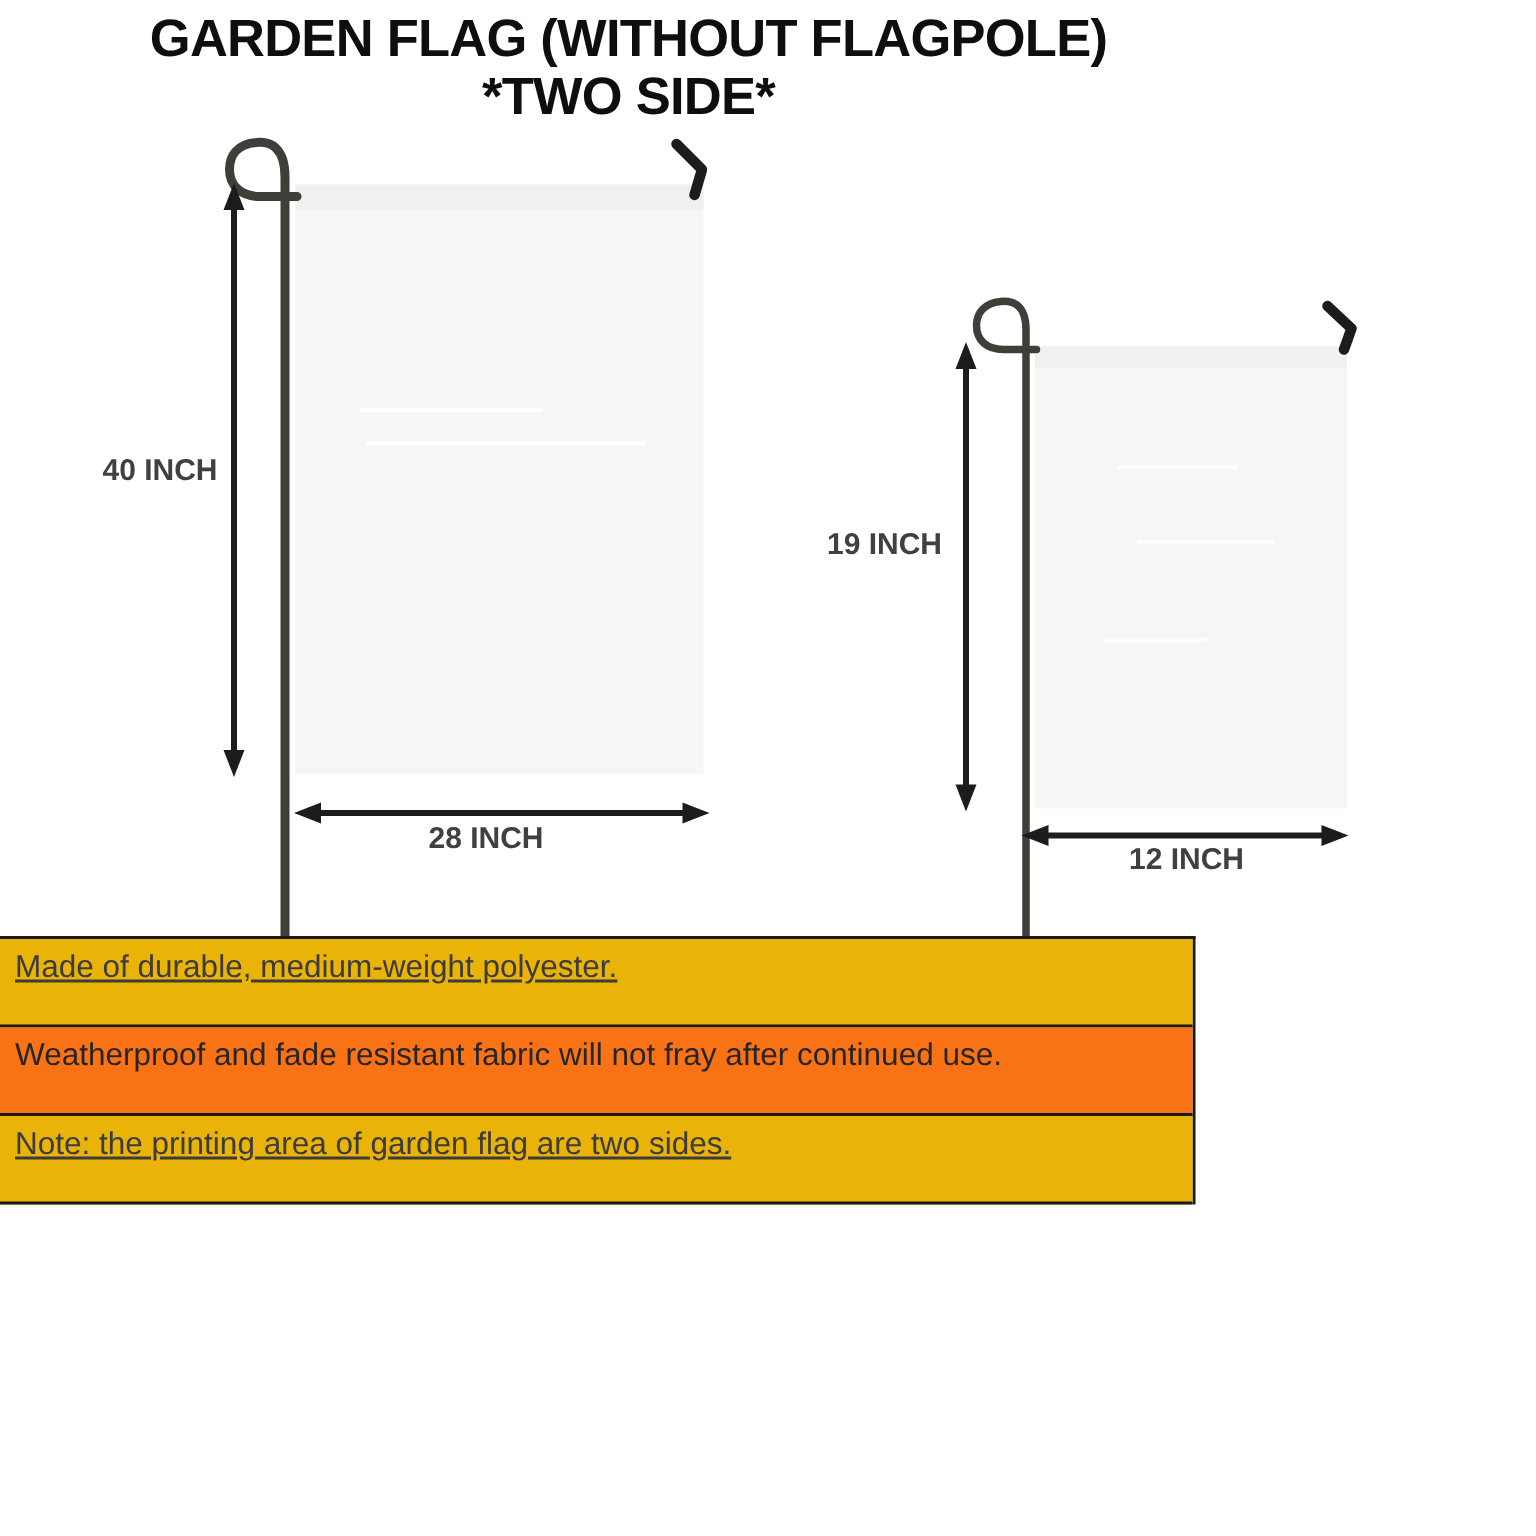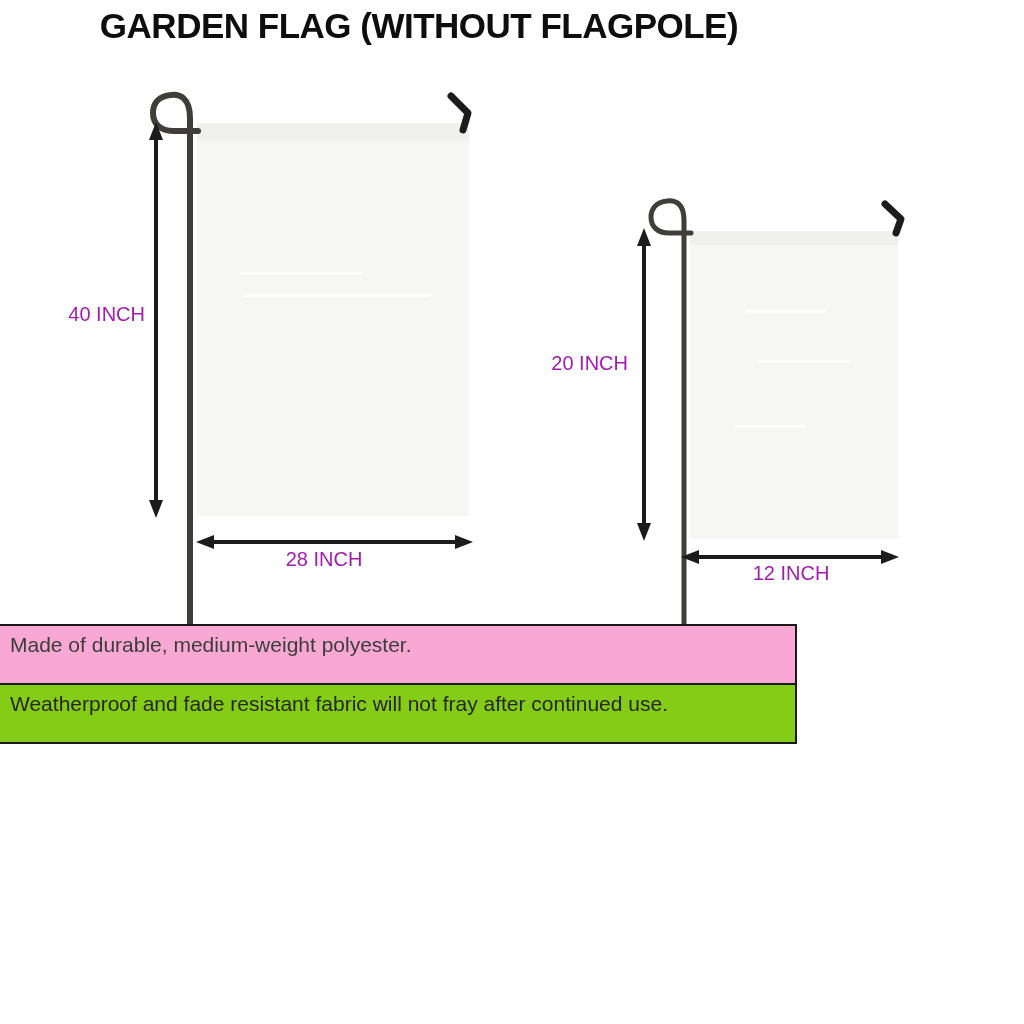--- a/index.html
+++ b/index.html
@@ -6,45 +6,46 @@
   .canvas{
     position:relative;width:1024px;height:1024px;background:#ffffff;
     font-family:"Liberation Sans", sans-serif;overflow:hidden;
   }
   .title-block{
     position:absolute;top:6px;left:0;width:838px;text-align:center;
     color:#0e0e0e;font-weight:800;font-size:35px;line-height:39px;
     letter-spacing:-0.5px;
   }
   .dim-label{
-    position:absolute;color:#a21caf;font-weight:400;font-size:20px;
+    position:absolute;color:#404040;font-weight:700;font-size:20px;
     letter-spacing:0;white-space:nowrap;
   }
   .dim-label.right-align{text-align:right;}
   .dim-label.center-align{text-align:center;}
   .diagram-svg{position:absolute;top:0;left:0;}
   .feature-table{
     position:absolute;top:624px;left:0;width:795px;
     border-top:2px solid #1a1a1a;border-right:2px solid #1a1a1a;
     box-sizing:content-box;
   }
   .feature-row{
     box-sizing:border-box;height:59px;border-bottom:2px solid #1a1a1a;
     padding:6px 14px 0 10px;font-size:21px;line-height:26px;
   }
-  .feature-row.gray{background:#f9a8d4;color:#3c3c3c;}
-  .feature-row.white{background:#84cc16;color:#262626;}
+  .feature-row.gray{background:#eab308;color:#3c3c3c;text-decoration:underline;}
+  .feature-row.white{background:#f97316;color:#262626;}
 </style>
 </head>
 <body>
 
 <div class="canvas">
 
   <div class="title-block">
     <div>GARDEN FLAG (WITHOUT FLAGPOLE)</div>
+    <div>*TWO SIDE*</div>
   </div>
 
   <svg class="diagram-svg" width="1024" height="624" viewBox="0 0 1024 624">
 
     <g>
       <rect x="197" y="123" width="272" height="393" fill="#f6f6f5"></rect>
       <rect x="197" y="123" width="272" height="17" fill="#f0f0ee"></rect>
       <rect x="240" y="272" width="122" height="3" fill="#ffffff" opacity="0.85"></rect>
       <rect x="244" y="294" width="186" height="3" fill="#ffffff" opacity="0.85"></rect>
       <path d="M 190 624 L 190 118 C 190 98 180 94 171 95 C 158 96 153 104 153 113 C 153 124 161 131 173 131 L 198 131" fill="none" stroke="#3f3e39" stroke-width="6" stroke-linecap="round"></path>
@@ -81,21 +82,22 @@
       <g>
         <line x1="695" y1="557" x2="885" y2="557" stroke="#1c1c1c" stroke-width="4"></line>
         <polygon points="681,557 699,550 699,564" fill="#1c1c1c"></polygon>
         <polygon points="899,557 881,550 881,564" fill="#1c1c1c"></polygon>
       </g>
     </g>
   </svg>
 
   <div class="dim-label right-align" style="left:30px;top:303px;width:115px;">40 INCH</div>
   <div class="dim-label center-align" style="left:224px;top:548px;width:200px;">28 INCH</div>
-  <div class="dim-label right-align" style="left:513px;top:352px;width:115px;">20 INCH</div>
+  <div class="dim-label right-align" style="left:513px;top:352px;width:115px;">19 INCH</div>
   <div class="dim-label center-align" style="left:691px;top:562px;width:200px;text-align:center;">12 INCH</div>
 
   <div class="feature-table">
     <div class="feature-row gray">Made of durable, medium-weight polyester.</div>
     <div class="feature-row white">Weatherproof and fade resistant fabric will not fray after continued use.</div>
+    <div class="feature-row gray">Note: the printing area of garden flag are two sides.</div>
   </div>
 
 </div>
 
 </body></html>

